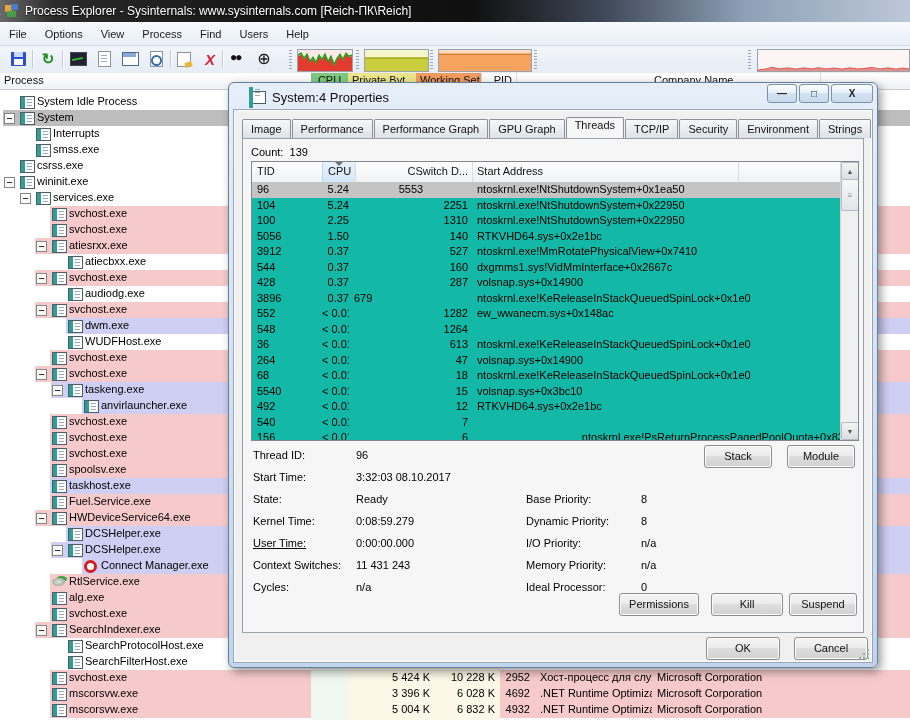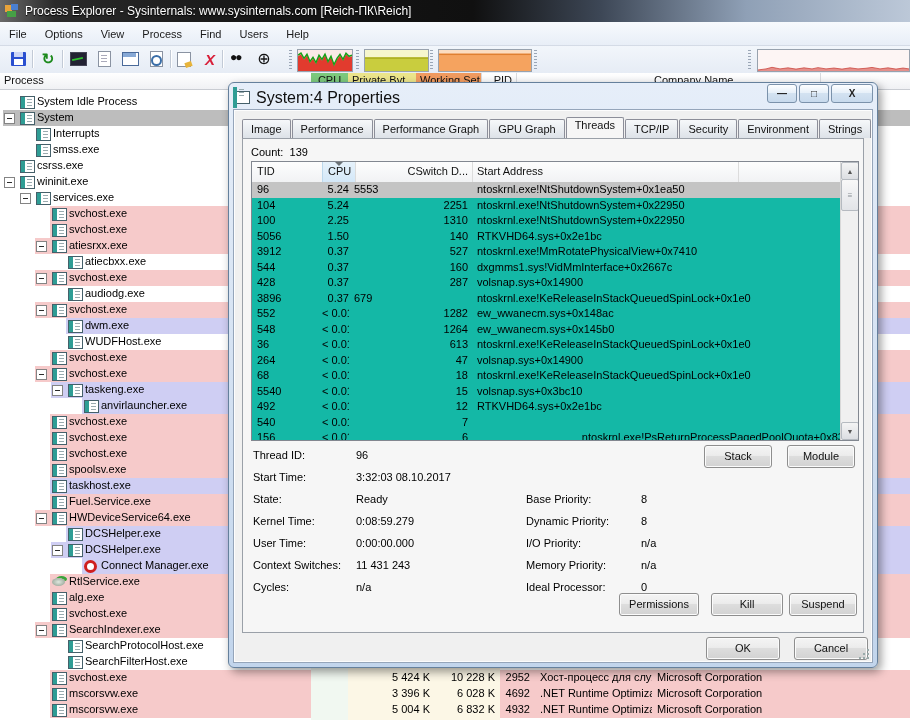--- a/index.html
+++ b/index.html
@@ -64,21 +64,21 @@
   .plabel{position:absolute;top:1px;white-space:nowrap}
 
   .colband{position:absolute;z-index:2}
   .bvals{position:absolute;left:0;width:910px;height:16px;z-index:3}
   .bval{position:absolute;top:1px;white-space:nowrap;overflow:hidden}
 
   
   .dialog{position:absolute;left:228px;top:82px;width:648px;height:584px;z-index:10;
     background:linear-gradient(#e6eef9,#c2d5ec);border:1px solid #65809c;border-radius:6px;
     box-shadow:3px 4px 10px rgba(0,0,0,.4)}
-  .dtitle{position:absolute;left:4px;top:4px;right:4px;height:21px;display:flex;align-items:center;font-size:16px;color:#101010}
+  .dtitle{position:absolute;left:20px;top:4px;right:4px;height:21px;display:flex;align-items:center;font-size:13px;color:#101010}
   .dtitle .picon{position:static;margin:0 6px 0 2px}
   .winbtns{position:absolute;right:4px;top:1px;display:flex;gap:2px}
   .wbtn{width:28px;height:17px;border:1px solid #7b92ab;border-radius:3px;
     background:linear-gradient(#fdfeff,#e7f0f9 45%,#d3e2f1 50%,#c8daed);
     display:flex;align-items:center;justify-content:center;font-size:10px;color:#222;font-weight:bold}
   .wbtn.close{width:40px}
   .dclient{position:absolute;left:4px;top:26px;right:4px;bottom:4px;background:#f0f0f0;
     border:1px solid #95a5ba;box-shadow:inset 0 0 0 1px #fdfdfd}
 
   .tabs{position:absolute;left:8px;top:9px;display:flex;z-index:3}
@@ -465,21 +465,21 @@
         <div class="lvhdr" id="lvhdr">
             <div class="lvhcell" style="left: 0px; width: 61px; text-align: left; padding-left: 5px; padding-right: 4px;">TID</div>
             <div class="lvhcell sorted" style="left: 70px; width: 23px; text-align: right; padding-left: 5px; padding-right: 4px;">CPU<div class="sortarrow"></div></div>
             <div class="lvhcell" style="left: 102px; width: 109px; text-align: right; padding-left: 5px; padding-right: 4px;">CSwitch D...</div>
             <div class="lvhcell" style="left: 220px; width: 257px; text-align: left; padding-left: 5px; padding-right: 4px;">Start Address</div>
           </div>
         <div class="lvrows" id="lvrows">
             <div class="trow sel">
               <div class="tcell" style="left: 5px; width: 60px; text-align: left;">96</div>
               <div class="tcell" style="left: 70px; width: 27px; text-align: right;">5.24</div>
-              <div class="tcell" style="left: 102px; width: 114px; text-align: left;">5553</div>
+              <div class="tcell" style="left: 102px; width: 114px; text-align: center;">5553</div>
               <div class="tcell" style="left: 225px; width: 360px; text-align: left;">ntoskrnl.exe!NtShutdownSystem+0x1ea50</div>
             </div>
             <div class="trow">
               <div class="tcell" style="left: 5px; width: 60px; text-align: left;">104</div>
               <div class="tcell" style="left: 70px; width: 27px; text-align: right;">5.24</div>
               <div class="tcell" style="left: 102px; width: 114px; text-align: right;">2251</div>
               <div class="tcell" style="left: 225px; width: 360px; text-align: left;">ntoskrnl.exe!NtShutdownSystem+0x22950</div>
             </div>
             <div class="trow">
               <div class="tcell" style="left: 5px; width: 60px; text-align: left;">100</div>
@@ -520,21 +520,20 @@
             <div class="trow">
               <div class="tcell" style="left: 5px; width: 60px; text-align: left;">552</div>
               <div class="tcell" style="left: 70px; width: 27px; text-align: right;">&lt; 0.01</div>
               <div class="tcell" style="left: 102px; width: 114px; text-align: right;">1282</div>
               <div class="tcell" style="left: 225px; width: 360px; text-align: left;">ew_wwanecm.sys+0x148ac</div>
             </div>
             <div class="trow">
               <div class="tcell" style="left: 5px; width: 60px; text-align: left;">548</div>
               <div class="tcell" style="left: 70px; width: 27px; text-align: right;">&lt; 0.01</div>
               <div class="tcell" style="left: 102px; width: 114px; text-align: right;">1264</div>
-              <div class="tcell" style="left: 225px; width: 360px; text-align: left;">ew_wwanecm.sys+0x145b0</div>
             </div>
             <div class="trow">
               <div class="tcell" style="left: 5px; width: 60px; text-align: left;">36</div>
               <div class="tcell" style="left: 70px; width: 27px; text-align: right;">&lt; 0.01</div>
               <div class="tcell" style="left: 102px; width: 114px; text-align: right;">613</div>
               <div class="tcell" style="left: 225px; width: 360px; text-align: left;">ntoskrnl.exe!KeReleaseInStackQueuedSpinLock+0x1e0</div>
             </div>
             <div class="trow">
               <div class="tcell" style="left: 5px; width: 60px; text-align: left;">264</div>
               <div class="tcell" style="left: 70px; width: 27px; text-align: right;">&lt; 0.01</div>
@@ -580,21 +579,21 @@
 
       <div id="details">
           <div class="dlabel" style="left: 19px; top: 339px;">Thread ID:</div>
           <div class="dvalue" style="left: 122px; top: 339px;">96</div>
           <div class="dlabel" style="left: 19px; top: 361px;">Start Time:</div>
           <div class="dvalue" style="left: 122px; top: 361px;">3:32:03  08.10.2017</div>
           <div class="dlabel" style="left: 19px; top: 383px;">State:</div>
           <div class="dvalue" style="left: 122px; top: 383px;">Ready</div>
           <div class="dlabel" style="left: 19px; top: 405px;">Kernel Time:</div>
           <div class="dvalue" style="left: 122px; top: 405px;">0:08:59.279</div>
-          <div class="dlabel" style="left: 19px; top: 427px;">User Time:</div>
+          <div class="dlabel" style="left: 19px; top: 427px; text-decoration: underline;">User Time:</div>
           <div class="dvalue" style="left: 122px; top: 427px;">0:00:00.000</div>
           <div class="dlabel" style="left: 19px; top: 449px;">Context Switches:</div>
           <div class="dvalue" style="left: 122px; top: 449px;">11 431 243</div>
           <div class="dlabel" style="left: 19px; top: 471px;">Cycles:</div>
           <div class="dvalue" style="left: 122px; top: 471px;">n/a</div>
           <div class="dlabel" style="left: 292px; top: 383px;">Base Priority:</div>
           <div class="dvalue" style="left: 407px; top: 383px;">8</div>
           <div class="dlabel" style="left: 292px; top: 405px;">Dynamic Priority:</div>
           <div class="dvalue" style="left: 407px; top: 405px;">8</div>
           <div class="dlabel" style="left: 292px; top: 427px;">I/O Priority:</div>

